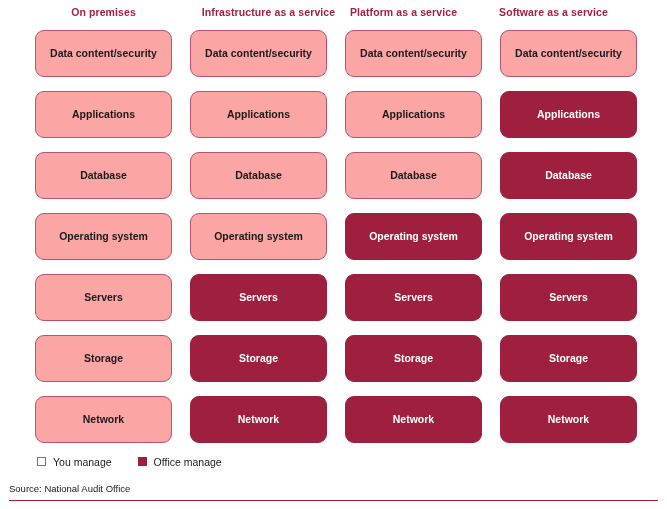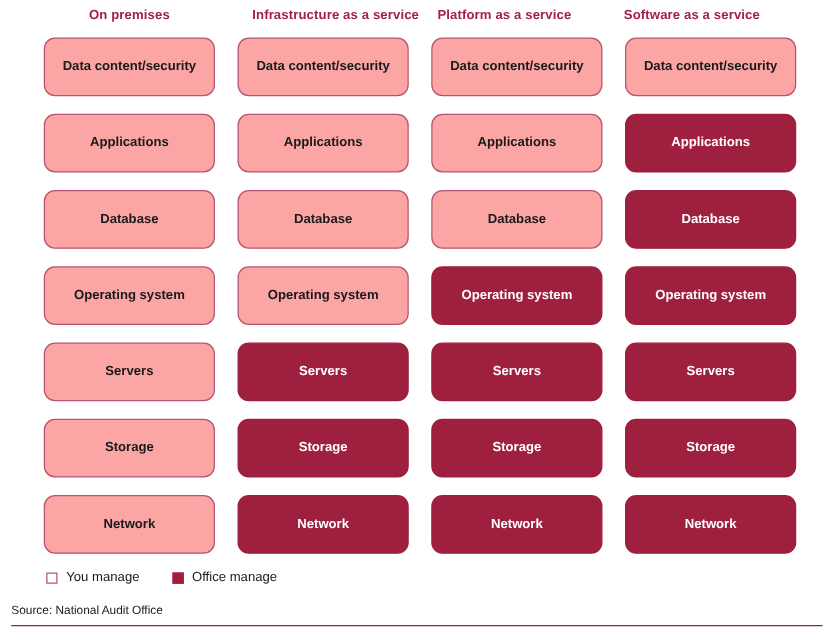--- a/index.html
+++ b/index.html
@@ -90,21 +90,20 @@
   #legend {
     position: absolute;
     top: 457px;
     left: 37px;
     display: flex;
     align-items: center;
     gap: 26px;
   }
   .legend-item {
     display: flex;
-    align-items: center;
     gap: 7px;
   }
   .legend-swatch {
     width: 9px;
     height: 9px;
     box-sizing: border-box;
     flex: none;
   }
   .legend-swatch.outline {
     background: #ffffff;

